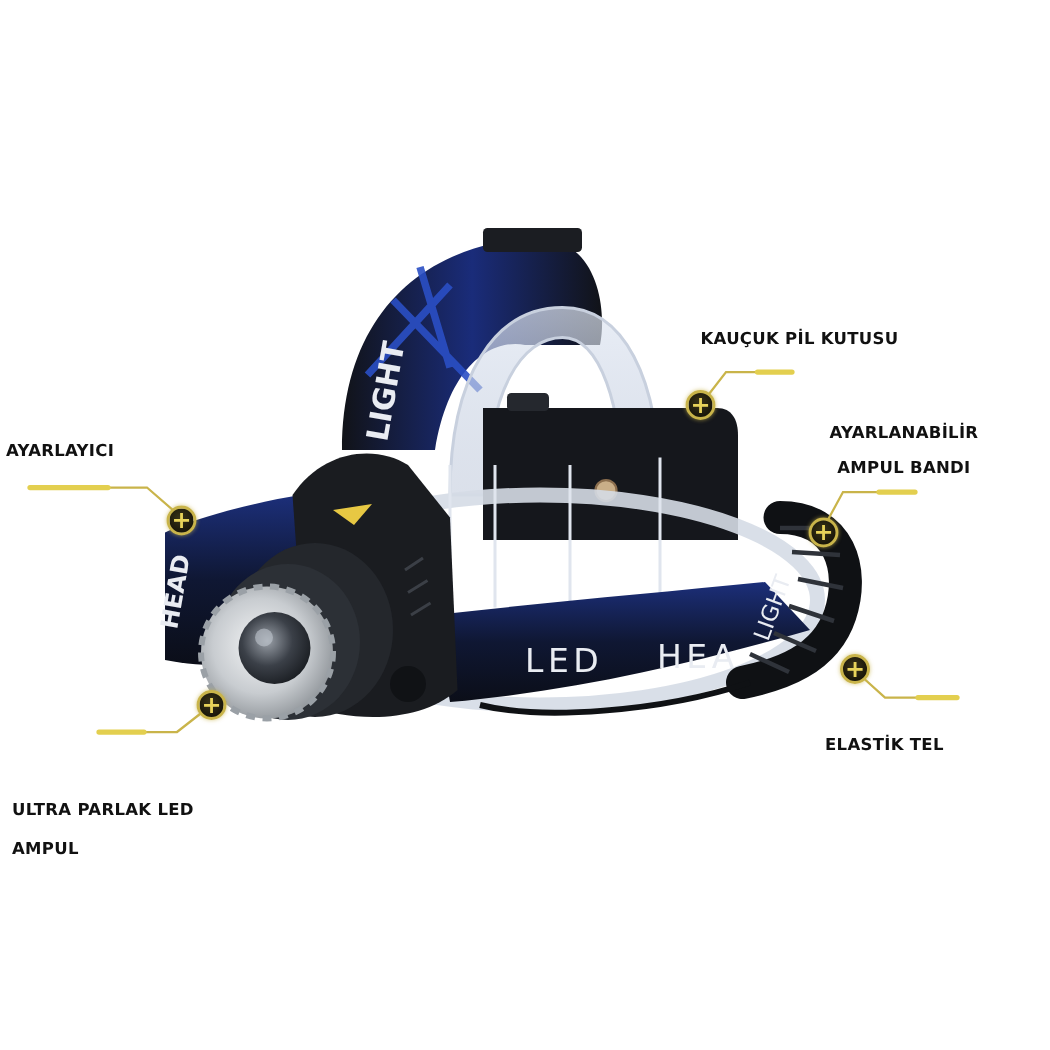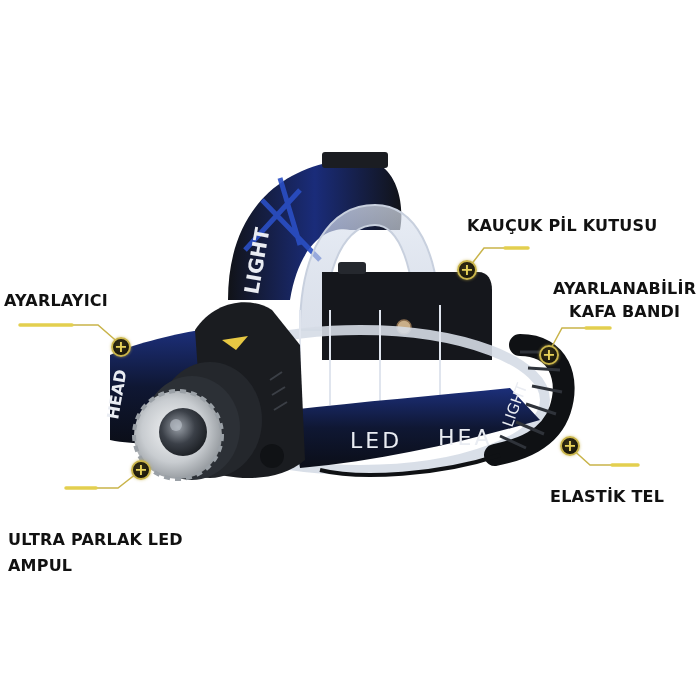--- a/index.html
+++ b/index.html
@@ -5,21 +5,21 @@
     * { margin: 0; padding: 0; box-sizing: border-box; }
     html, body { width: 700px; height: 700px; background: #ffffff; overflow: hidden; }
     body { position: relative; font-family: "DejaVu Sans", "Liberation Sans", sans-serif; }
 
     .stage { position: absolute; left: 0; top: 0; width: 700px; height: 700px; }
 
     .label {
       position: absolute;
       font-weight: bold;
       color: #111111;
-      font-size: 16px;
+      font-size: 11px;
       line-height: 23px;
       letter-spacing: 0.2px;
       white-space: nowrap;
     }
 
     .marker {
       position: absolute;
       width: 20px; height: 20px;
       border-radius: 50%;
       background: radial-gradient(circle at 45% 40%, #3a3418 0%, #1a170a 70%);
@@ -134,21 +134,21 @@
 <div class="marker" style="left:457px; top:260px;">+</div>
 <div class="marker" style="left:539px; top:345px;">+</div>
 <div class="marker" style="left:111px; top:337px;">+</div>
 <div class="marker" style="left:131px; top:460px;">+</div>
 <div class="marker" style="left:560px; top:436px;">+</div>
 
 <div class="label" style="left:467px; top:214px;">KAUÇUK PİL KUTUSU</div>
 
 <div class="label" style="left:553px; top:277px;text-align:center;">
   <div>AYARLANABİLİR</div>
-  <div>KAFA BANDI</div>
+  <div>AMPUL BANDI</div>
 </div>
 
 <div class="label" style="left:4px; top:289px;">AYARLAYICI</div>
 
 <div class="label" style="left:8px; top:506px; line-height:26px;margin-top:21px;">
   <div>ULTRA PARLAK LED</div>
   <div>AMPUL</div>
 </div>
 
 <div class="label" style="left:550px; top:485px;">ELASTİK TEL</div>

